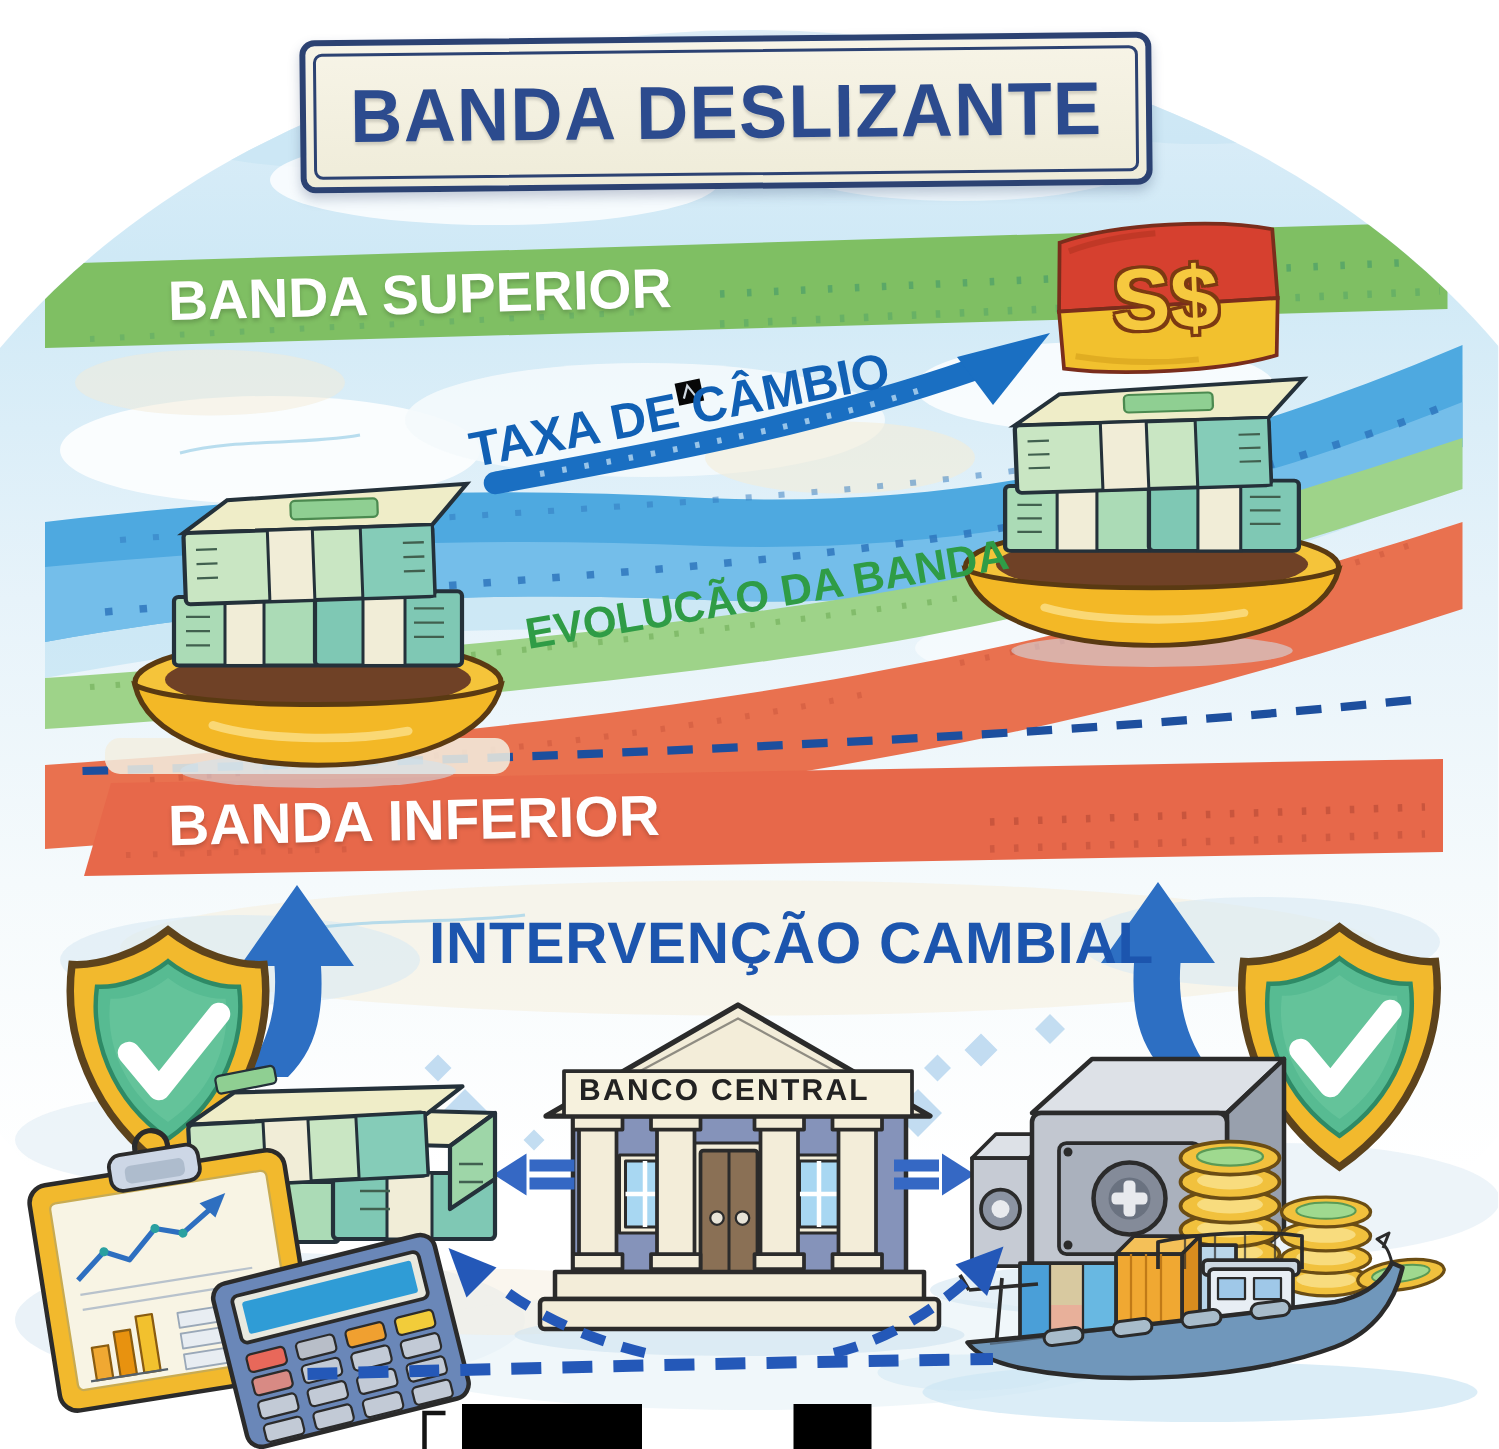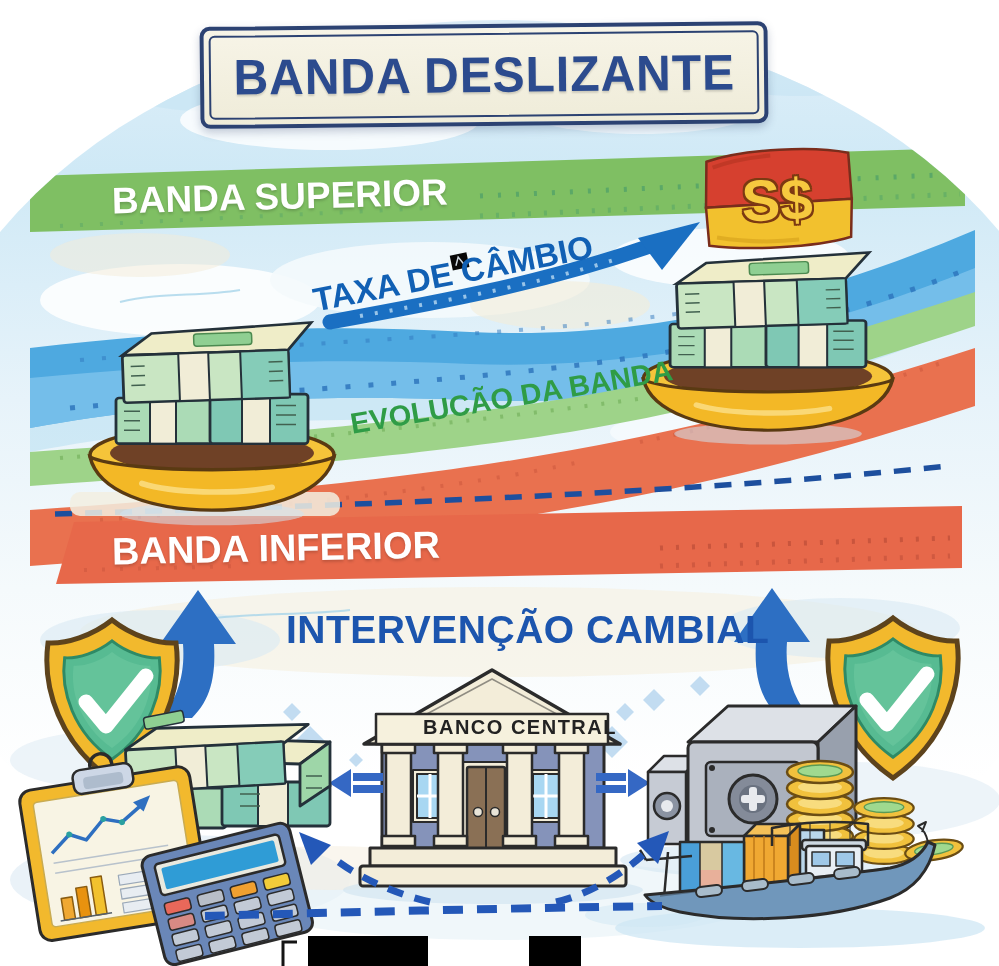--- a/index.html
+++ b/index.html
@@ -21,21 +21,21 @@
         transform:scaleX(.96);text-shadow:0 2px 2px rgba(0,0,0,.15);}
   .band-label{color:#ffffff;text-shadow:0 2px 3px rgba(0,0,0,.18);}
   .upper-band-label{left:112px;top:176px;font-size:37px;transform:rotate(-1.5deg);}
   .lower-band-label{left:112px;top:527px;font-size:38px;transform:rotate(-1.2deg);}
   .exchange-label{left:310px;top:282px;font-size:33px;color:#1160b4;
         transform:rotate(-11deg);transform-origin:0 0;}
   .evolution-label{left:348px;top:408px;font-size:29px;color:#2f9c46;
         transform:rotate(-9.5deg);transform-origin:0 0;}
   .intervention-label{left:286px;top:608px;font-size:39px;color:#1c55ae;letter-spacing:.5px;}
   .bank-label{left:377px;top:716px;width:212px;text-align:center;font-size:20px;
-        color:#222222;letter-spacing:1.5px;margin-left:37px;}
+        color:#222222;letter-spacing:1.5px;}
   .flag-symbol{left:712px;top:160px;width:130px;height:80px;text-align:center;line-height:80px;
         font-size:58px;color:#f6c93f;transform:rotate(-2deg);
         text-shadow:2px 0 0 #7c3a12,-2px 0 0 #7c3a12,0 2px 0 #7c3a12,0 -2px 0 #7c3a12,
                     2px 2px 0 #7c3a12,-2px 2px 0 #7c3a12,2px -2px 0 #7c3a12,-2px -2px 0 #7c3a12;}
 </style>
 </head>
 <body>
 
 <div class="stage">
 

